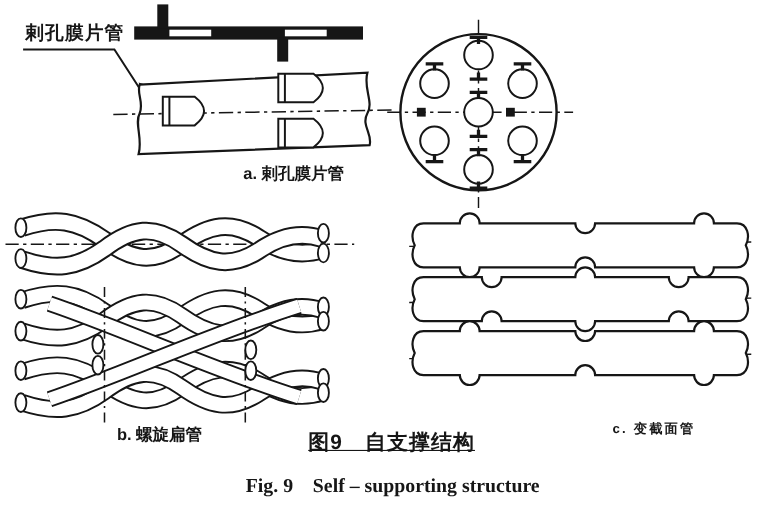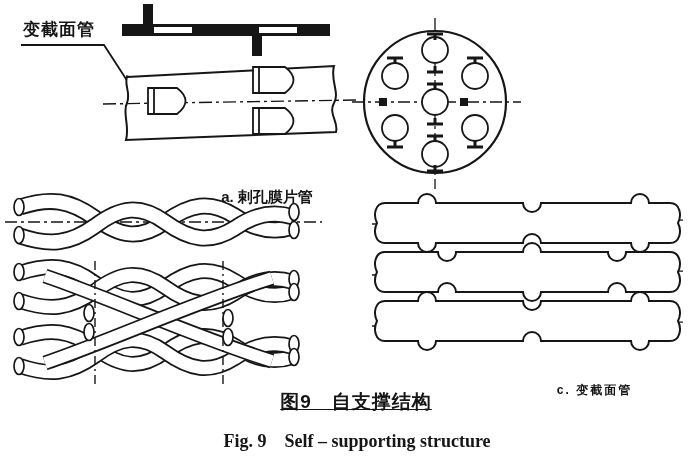--- a/index.html
+++ b/index.html
@@ -3,21 +3,21 @@
 <meta charset="utf-8">
 <style>
   html,body{margin:0;padding:0;background:#ffffff;}
   .stage{
     position:relative;width:694px;height:462px;background:#ffffff;
     font-family:"Liberation Sans",sans-serif;color:#161616;overflow:hidden;
   }
   .stage svg{position:absolute;left:0;top:0;}
   .lbl{position:absolute;white-space:nowrap;color:#161616;}
   .annot{left:23px;top:18px;font-size:17px;font-weight:700;letter-spacing:1px;}
-  .cap-a{left:192px;top:149px;width:150px;text-align:center;font-size:15px;font-weight:700;margin-top:39px;}
+  .cap-a{left:192px;top:149px;width:150px;text-align:center;font-size:15px;font-weight:700;}
   .cap-b{left:85px;top:386px;width:120px;text-align:center;font-size:15px;font-weight:700;}
   .cap-c{left:512px;top:382px;width:165px;text-align:center;font-size:12px;font-weight:700;letter-spacing:2px;}
   .cap-zh{left:258px;top:389px;width:196px;text-align:center;font-size:19px;font-weight:700;letter-spacing:1px;text-decoration:underline;}
   .cap-en{left:197px;top:429px;width:320px;text-align:center;font-size:18px;
           font-family:"Liberation Serif",serif;font-weight:600;}
 </style>
 </head>
 <body>
 
 <div class="stage">
@@ -150,19 +150,20 @@
 
       <path d="M372,326 L687,322" stroke-width="1.3" stroke-dasharray="12 4 3 4"></path>
       <path d="M385,301 L418,301 A9,9 0 0 1 436,301 L523,301 A9,9 0 0 0 541,301 L631,301 A9,9 0 0 1 649,301 L670,301
                C680,301 682,313 678,321 C682,329 680,341 670,341
                L649,341 A9,9 0 0 1 631,341 L541,341 A9,9 0 0 0 523,341 L436,341 A9,9 0 0 1 418,341 L385,341
                C375,341 373,329 377,321 C373,313 375,301 385,301 Z" fill="#ffffff"></path>
     </g>
   </g>
 </svg>
 
-<div class="lbl annot" style="text-decoration:none;">变截面管</div>
+<div class="lbl annot" style="text-decoration:none;">剌孔膜片管</div>
 <div class="lbl cap-a">a. 剌孔膜片管</div>
+<div class="lbl cap-b">b. 螺旋扁管</div>
 <div class="lbl cap-c">c. 变截面管</div>
 <div class="lbl cap-zh">图9　自支撑结构</div>
 <div class="lbl cap-en">Fig. 9　Self – supporting structure</div>
 
 </div>
 
 </body></html>

